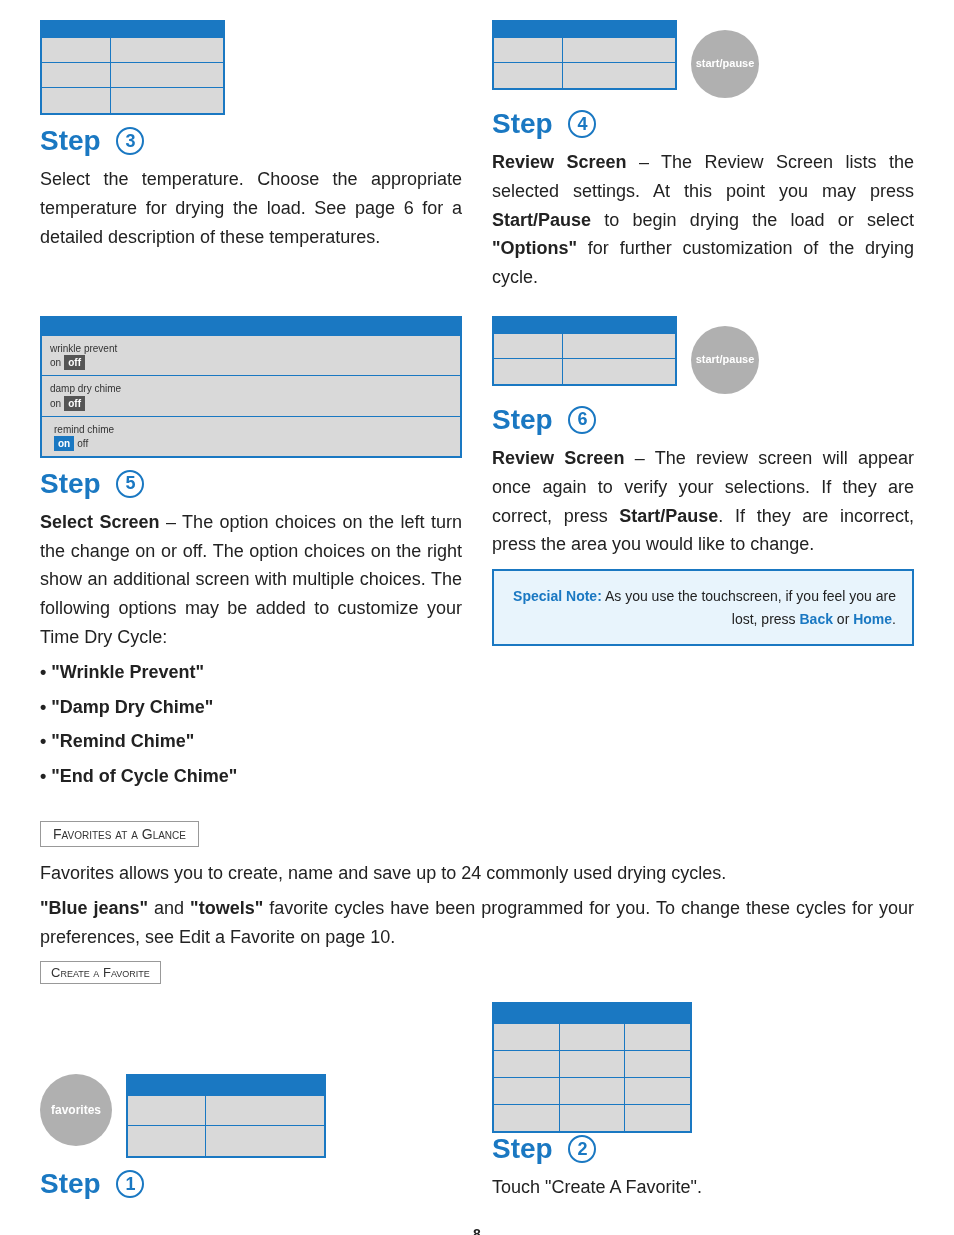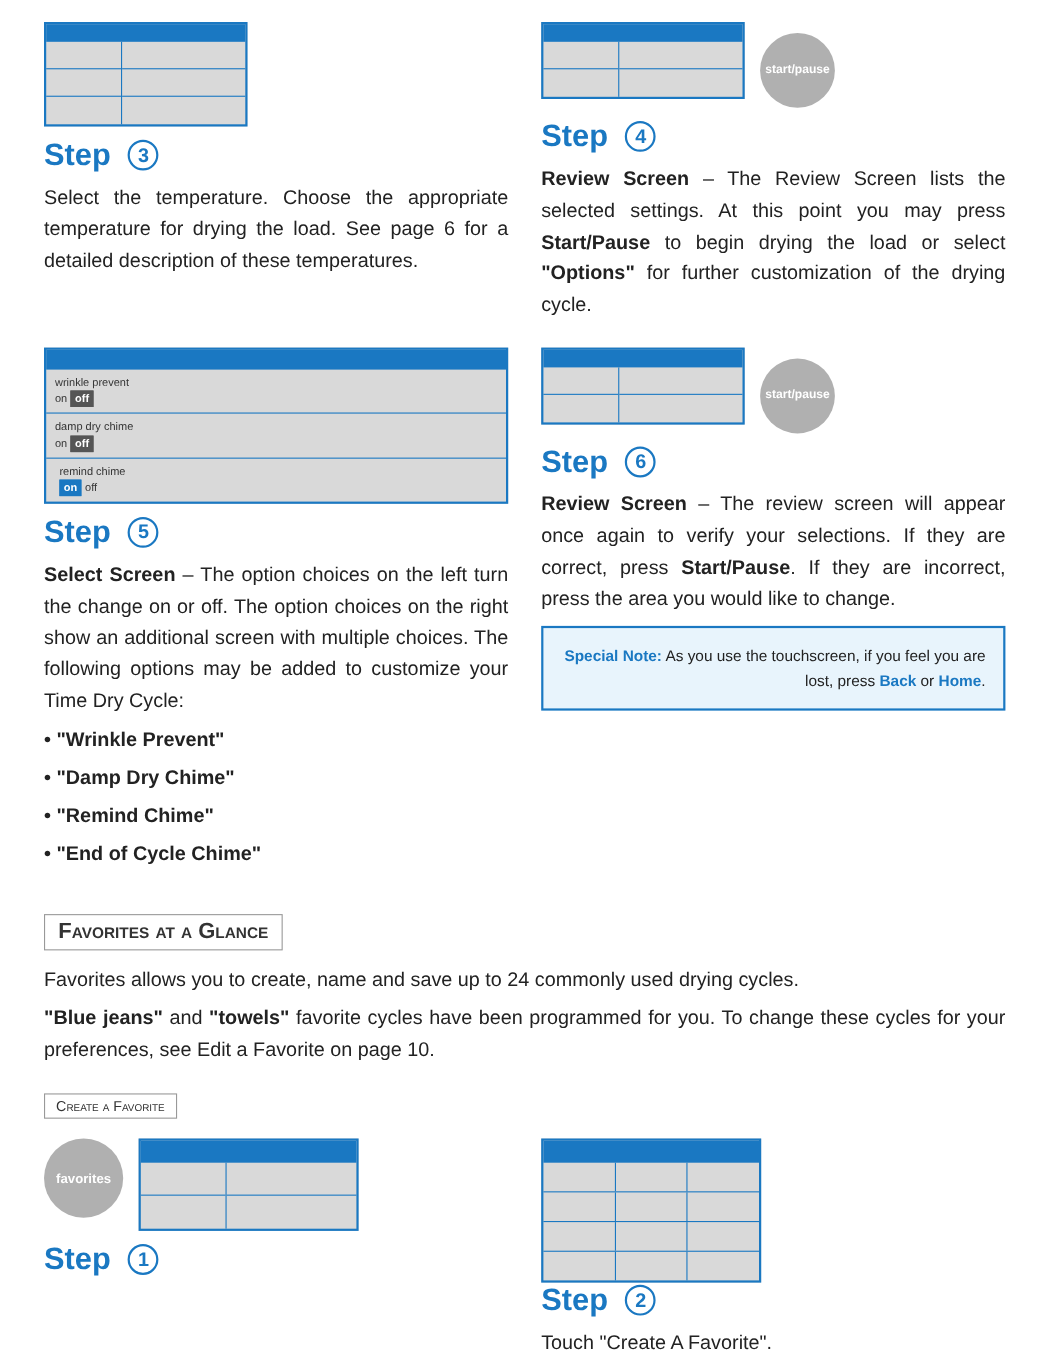--- a/index.html
+++ b/index.html
@@ -148,37 +148,36 @@
       margin-top: 10px;
       text-align: right;
     }
     .special-note b { color: #1a78c2; }
 
     
     .section-header {
       border: 1.5px solid #999;
       display: inline-block;
       padding: 4px 12px;
-      font-size: 20px;
+      font-size: 14px;
       color: #333;
       margin-bottom: 12px;
-      margin-top: 16px;
-      font-weight: bold;
+      margin-top: 6px;
     }
     .section-header .caps { font-variant: small-caps; }
 
     
     .subsection-header {
       border: 1.5px solid #999;
       display: inline-block;
       padding: 3px 10px;
       font-size: 13px;
       color: #333;
       margin-bottom: 14px;
-      margin-top: 20px;
+      margin-top: 4px;
     }
     .subsection-header .caps { font-variant: small-caps; }
 
     
     .favorites-circle {
       width: 72px;
       height: 72px;
       border-radius: 50%;
       background: #b0b0b0;
       display: flex;
@@ -443,21 +442,21 @@
 <p class="para">
   <b>"Blue jeans"</b> and <b>"towels"</b> <span> favorite cycles have been programmed for you.  To change these cycles for your preferences, see Edit a Favorite on page 10.</span>
 </p>
 
 
 <div class="subsection-header">
   <span class="caps">Create a Favorite</span>
 </div>
 
 
-<div class="two-col" style="margin-top:4px;">
+<div class="two-col" style="margin-top:4px;align-items:flex-end;">
 
   <div class="col bottom-step-col">
     <div class="bottom-step-fav">
       <div class="favorites-circle">
         <span>favorites</span>
       </div>
       <div class="screen-mockup-lg">
         <div class="screen-top-bar"></div>
         <div class="screen-body">
           <div class="screen-left">

